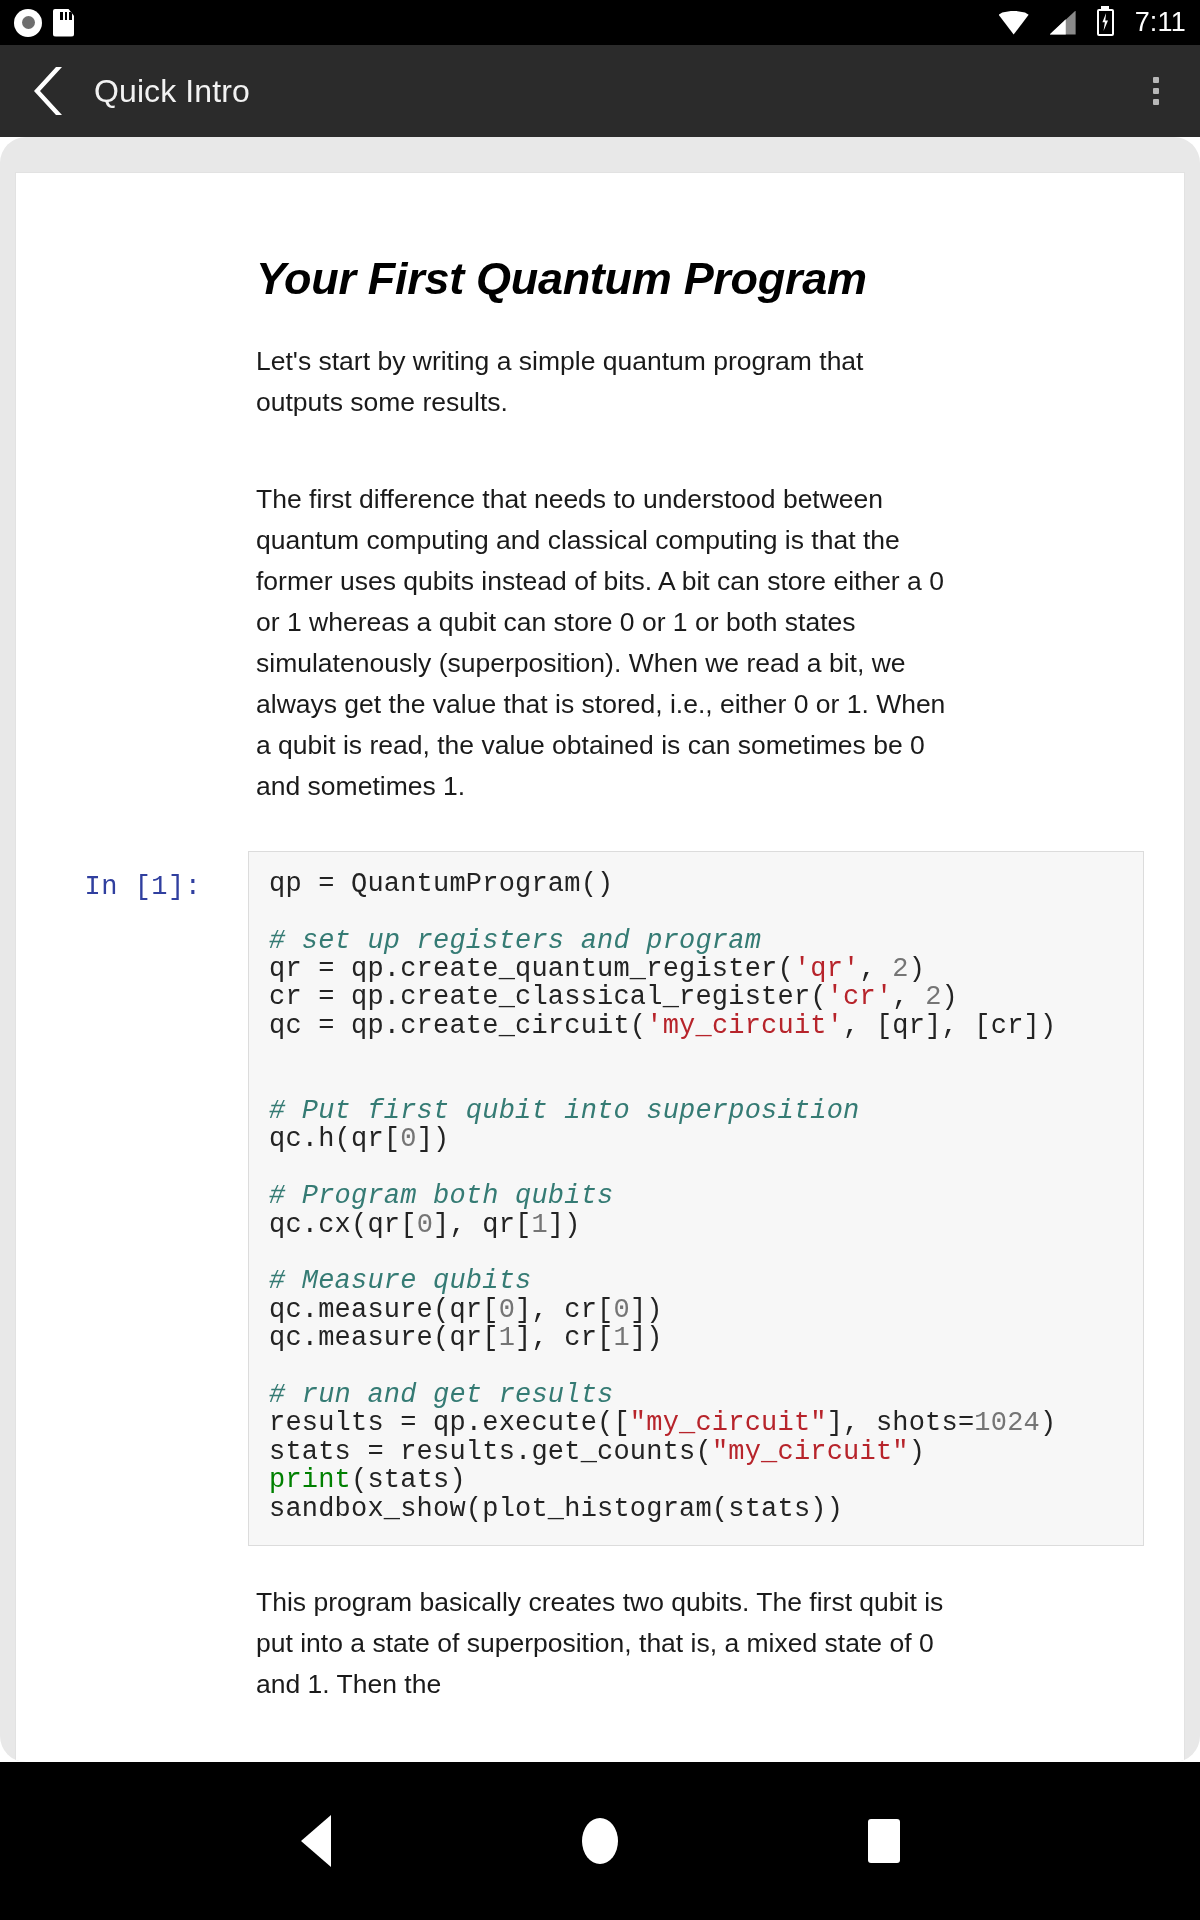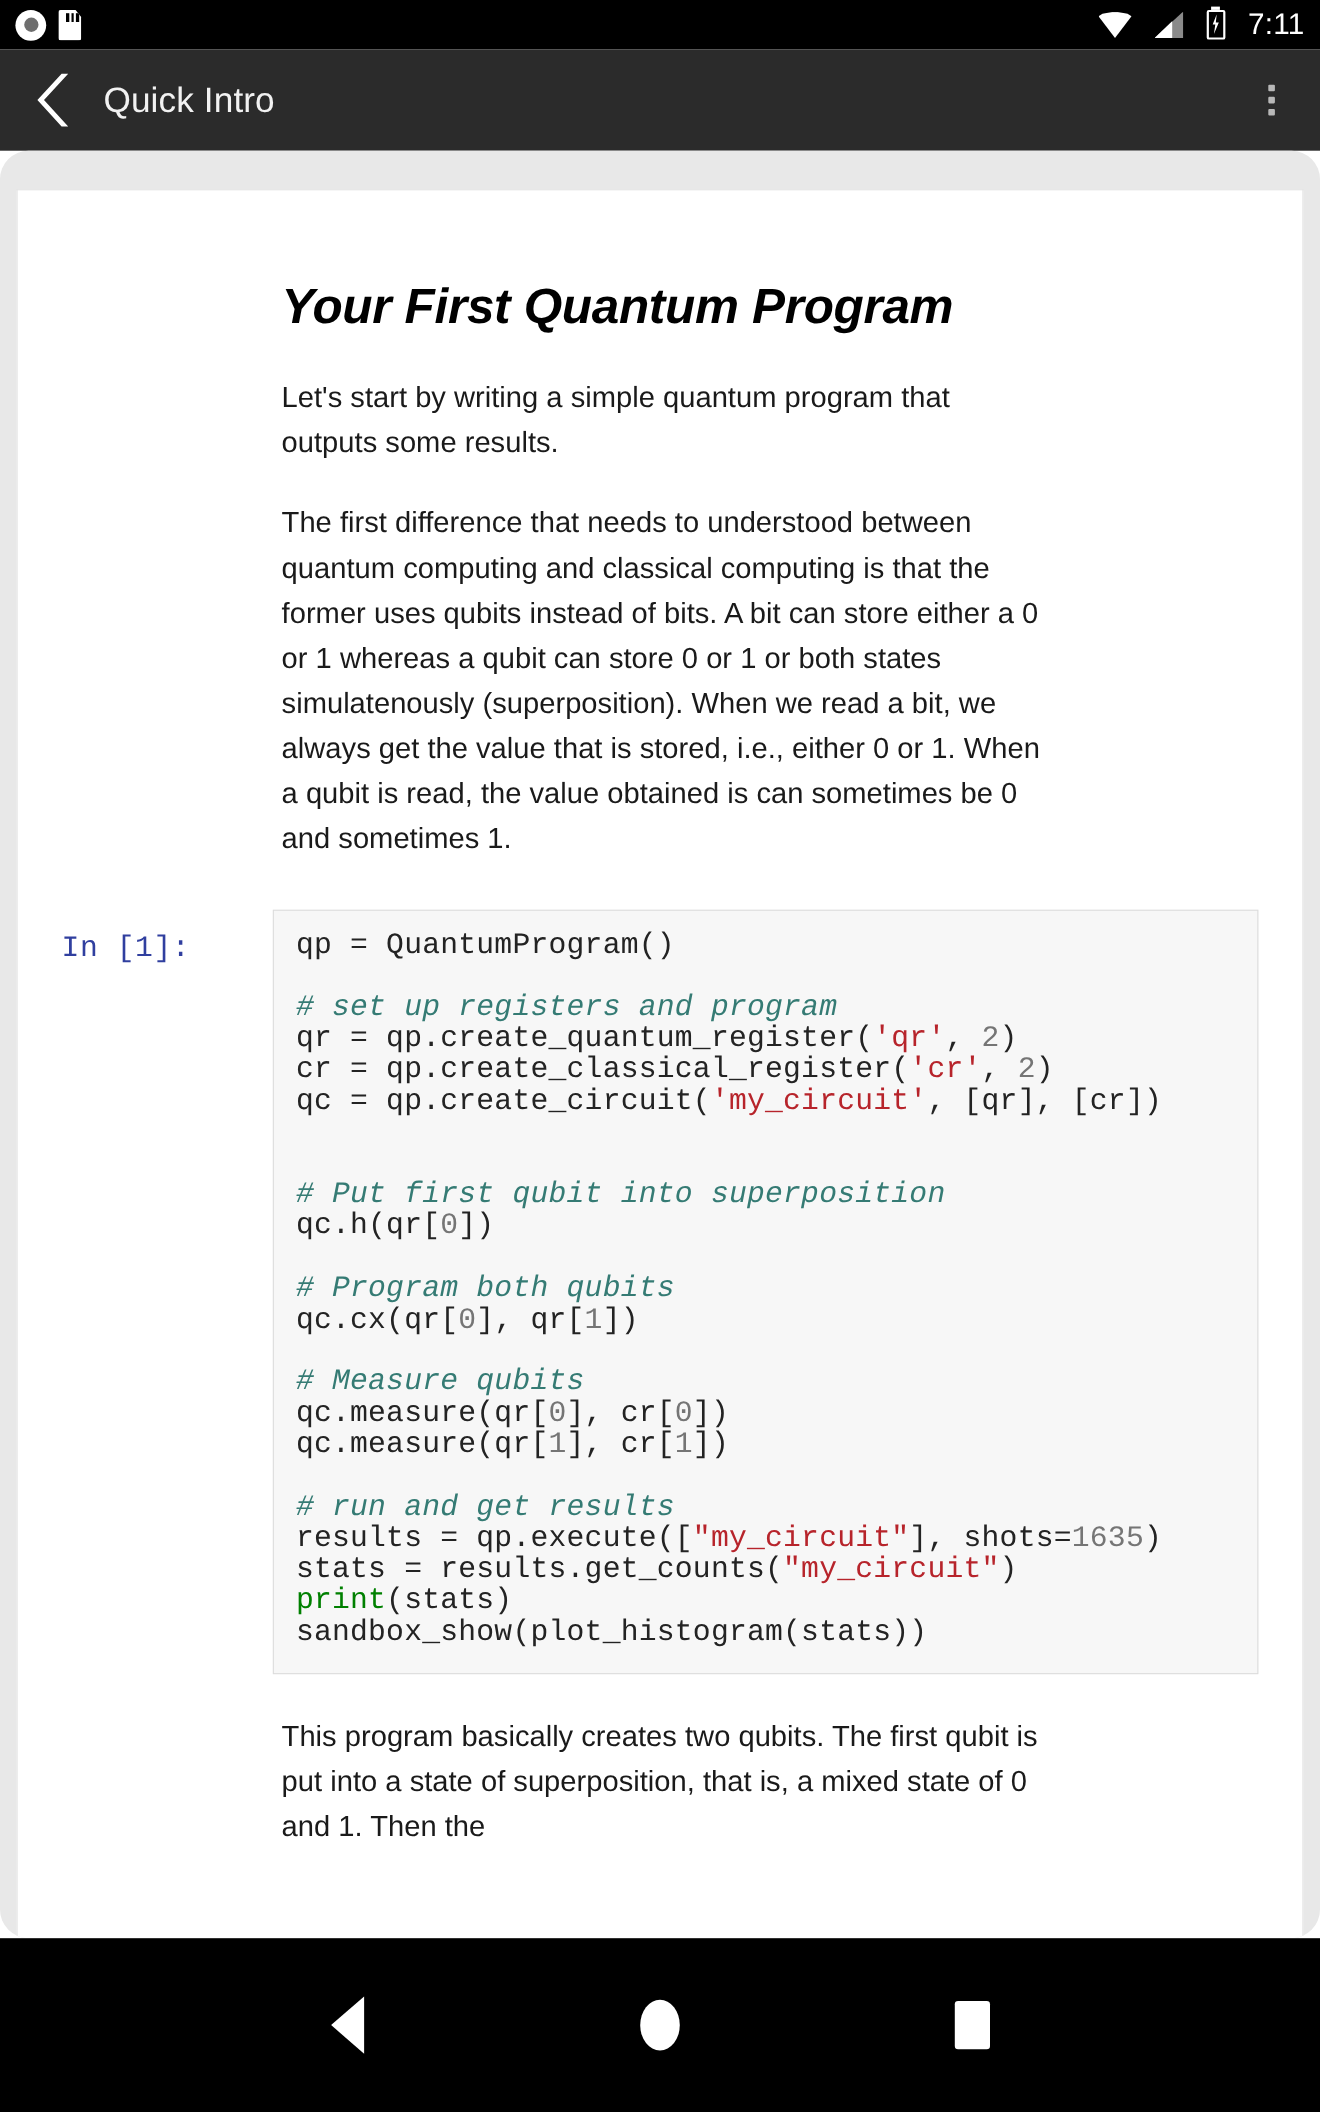--- a/index.html
+++ b/index.html
@@ -194,32 +194,32 @@
   }
 
   p.nb-para {
     font-family: "Liberation Sans", sans-serif;
     font-size: 26.5px;
     line-height: 41px;
     color: #1a1a1a;
     margin: 36px 0 0 200px;
     width: 700px;
   }
-  p.nb-para.tight { margin-top: 32px; }
+  p.nb-para.tight { margin-top: 56px; }
 
   
   .code-cell {
     display: flex;
     margin: 44px 0 0 0;
     padding-left: 0;
   }
   .in-prompt {
     width: 192px;
     flex: 0 0 192px;
-    text-align: left;
+    text-align: center;
     padding-right: 18px;
     padding-top: 21px;
     font-family: "Liberation Mono", monospace;
     font-size: 27px;
     color: #303f9f;
     white-space: pre;
     letter-spacing: 0.5px;
   }
   .code-box {
     flex: 1;
@@ -345,21 +345,21 @@
 qc.h(qr[<span class="nm">0</span>])
 
 <span class="cm"># Program both qubits</span>
 qc.cx(qr[<span class="nm">0</span>], qr[<span class="nm">1</span>])
 
 <span class="cm"># Measure qubits</span>
 qc.measure(qr[<span class="nm">0</span>], cr[<span class="nm">0</span>])
 qc.measure(qr[<span class="nm">1</span>], cr[<span class="nm">1</span>])
 
 <span class="cm"># run and get results</span>
-results = qp.execute([<span class="st">"my_circuit"</span>], shots=<span class="nm">1635</span>)
+results = qp.execute([<span class="st">"my_circuit"</span>], shots=<span class="nm">1024</span>)
 stats = results.get_counts(<span class="st">"my_circuit"</span>)
 <span class="bi">print</span>(stats)
 sandbox_show(plot_histogram(stats))</pre>
           </div>
         </div>
 
         <p class="nb-para">This program basically creates two qubits. The first qubit is put into a state of superposition, that is, a mixed state of 0 and 1. Then the</p>
 
       </div>
     </div>

